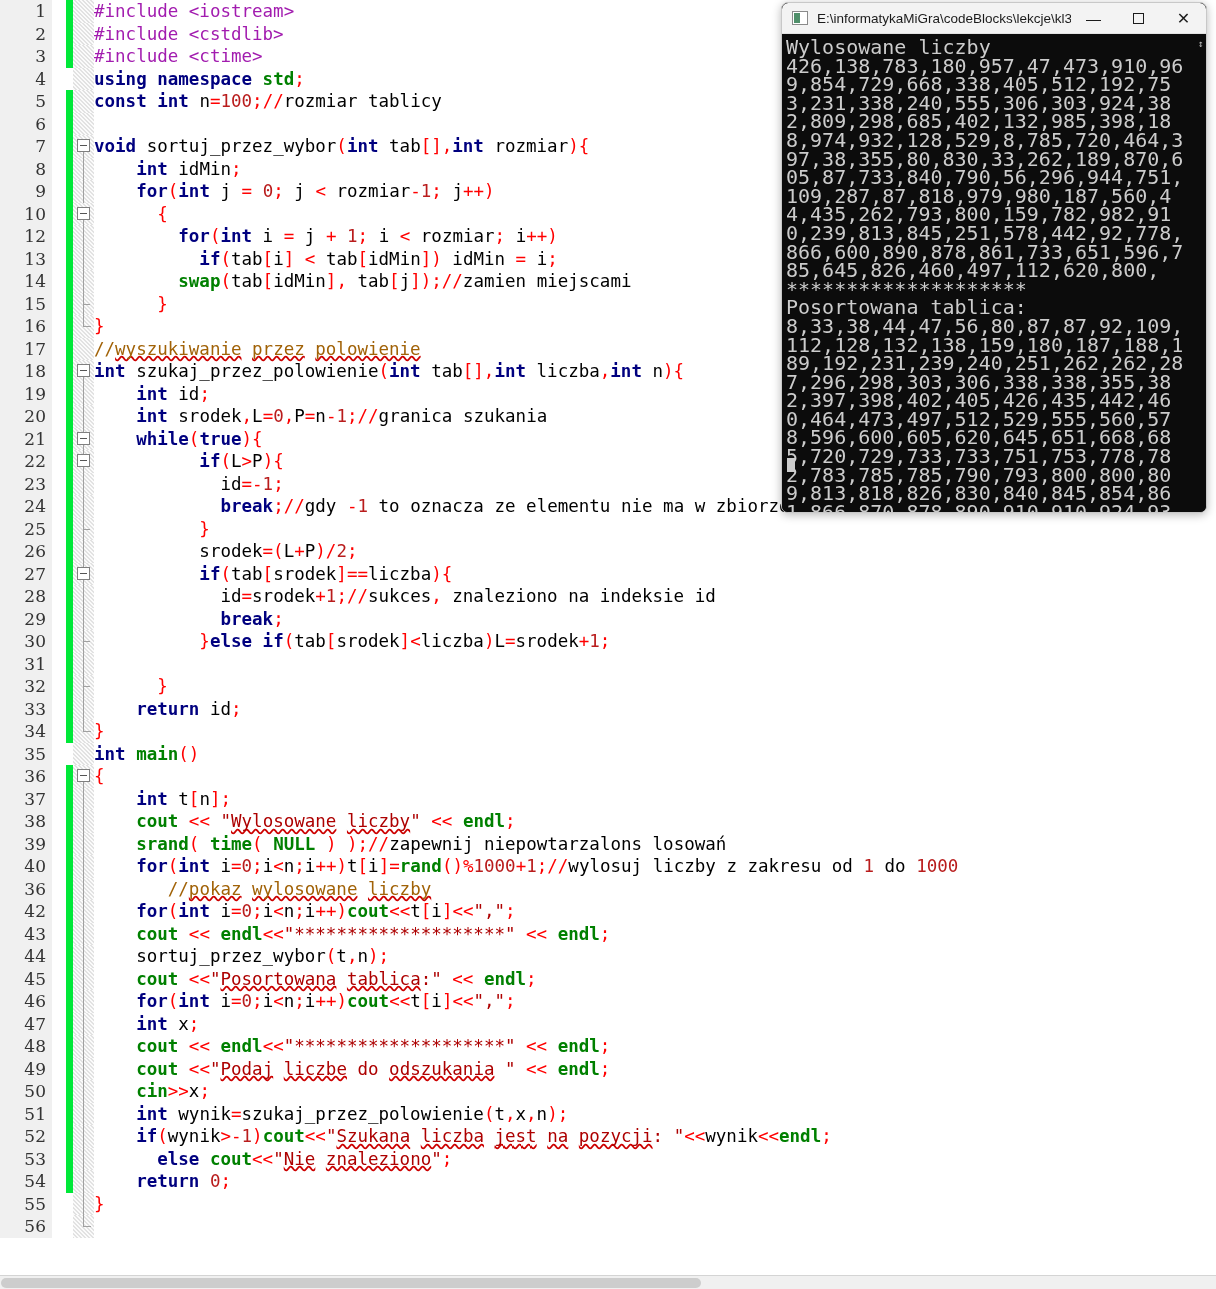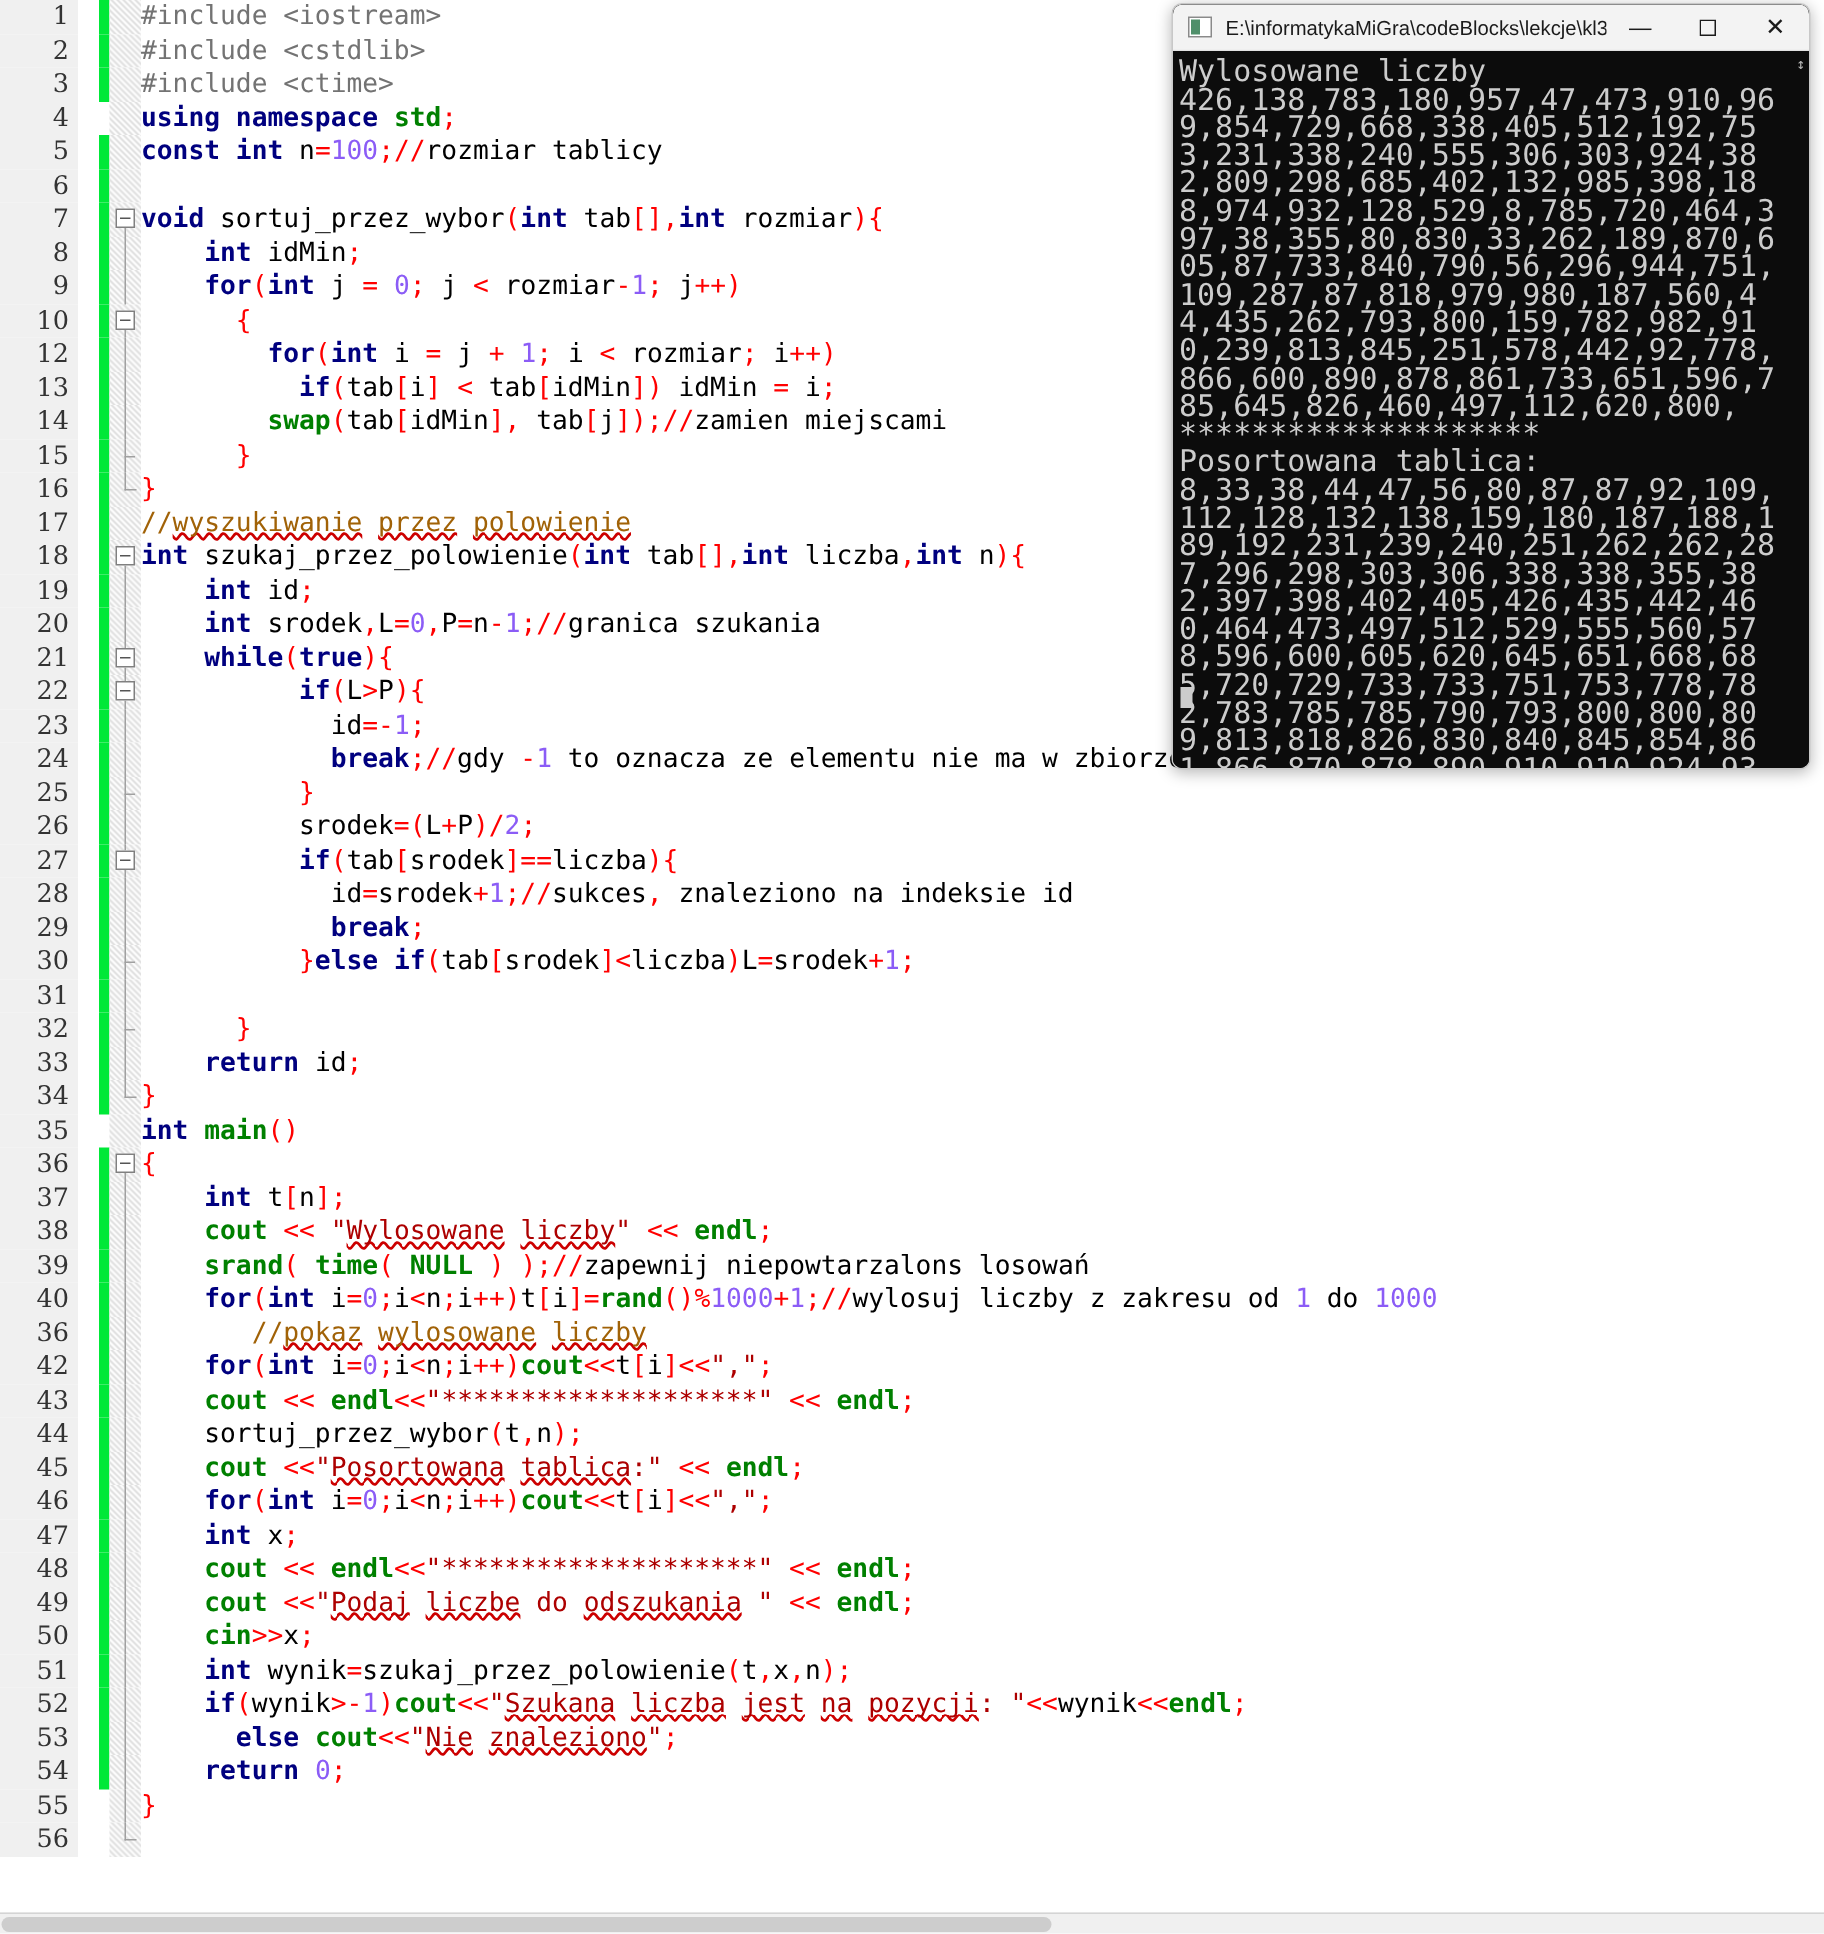--- a/index.html
+++ b/index.html
@@ -114,22 +114,22 @@
     font-family: "DejaVu Sans Mono", monospace;
     font-size: 17.5px;
     height: 22.5px;
     line-height: 22.5px;
     color: #000000;
     letter-spacing: 0px;
   }
 
   
   .kw   { color: #00007f; font-weight: bold; margin-top: 44px; }
-  .pre  { color: #737373; }                       
-  .num  { color: #8b5cf6; }                       
+  .pre  { color: #a21caf; }                       
+  .num  { color: #b91c1c; }                       
   .str  { color: #ad0000; }                       
   .opr  { color: #ff0000; }                       
   .id   { color: #000000; }
   .std  { color: #008000; font-weight: bold; }    
   .cmt  { color: #a16207; }                       
   .sq   { text-decoration: underline wavy #cc0000; text-decoration-skip-ink: none; }
 
   
   #console {
     position: absolute;

